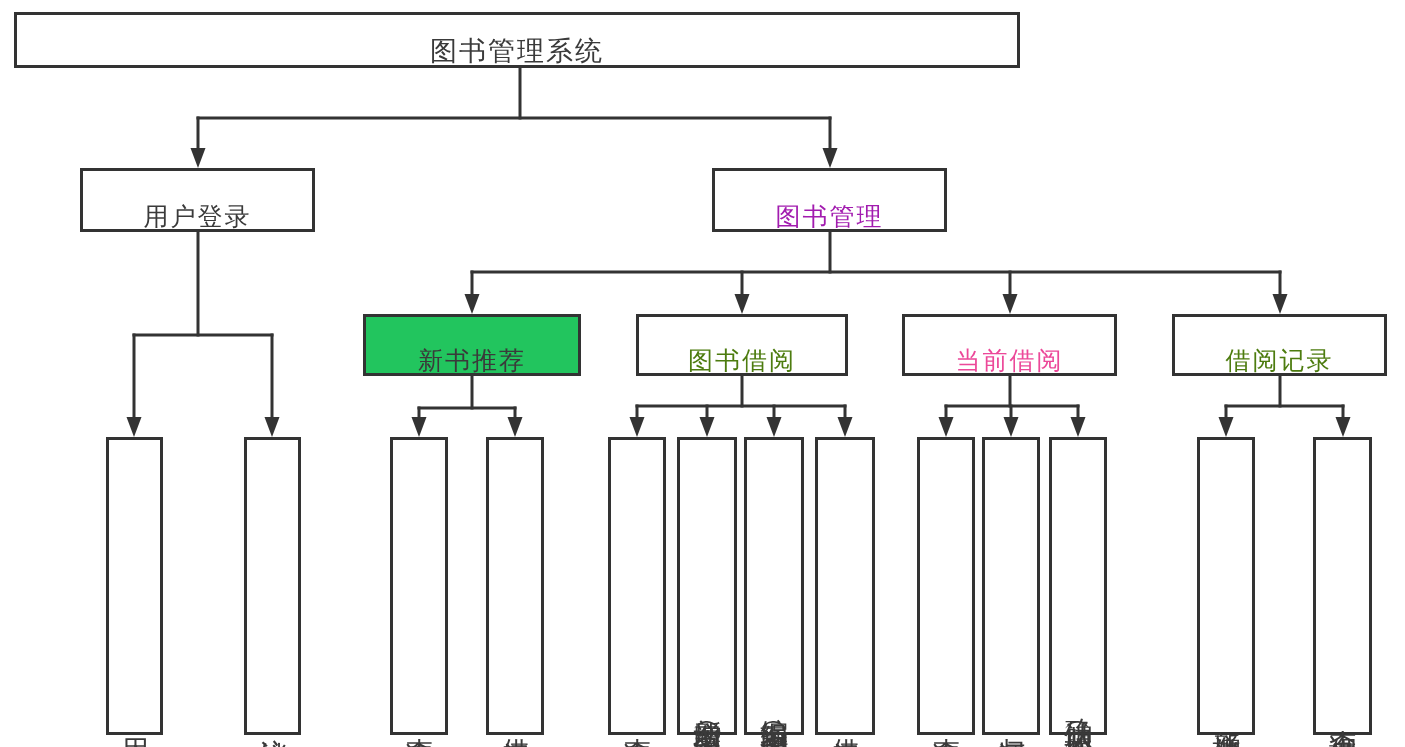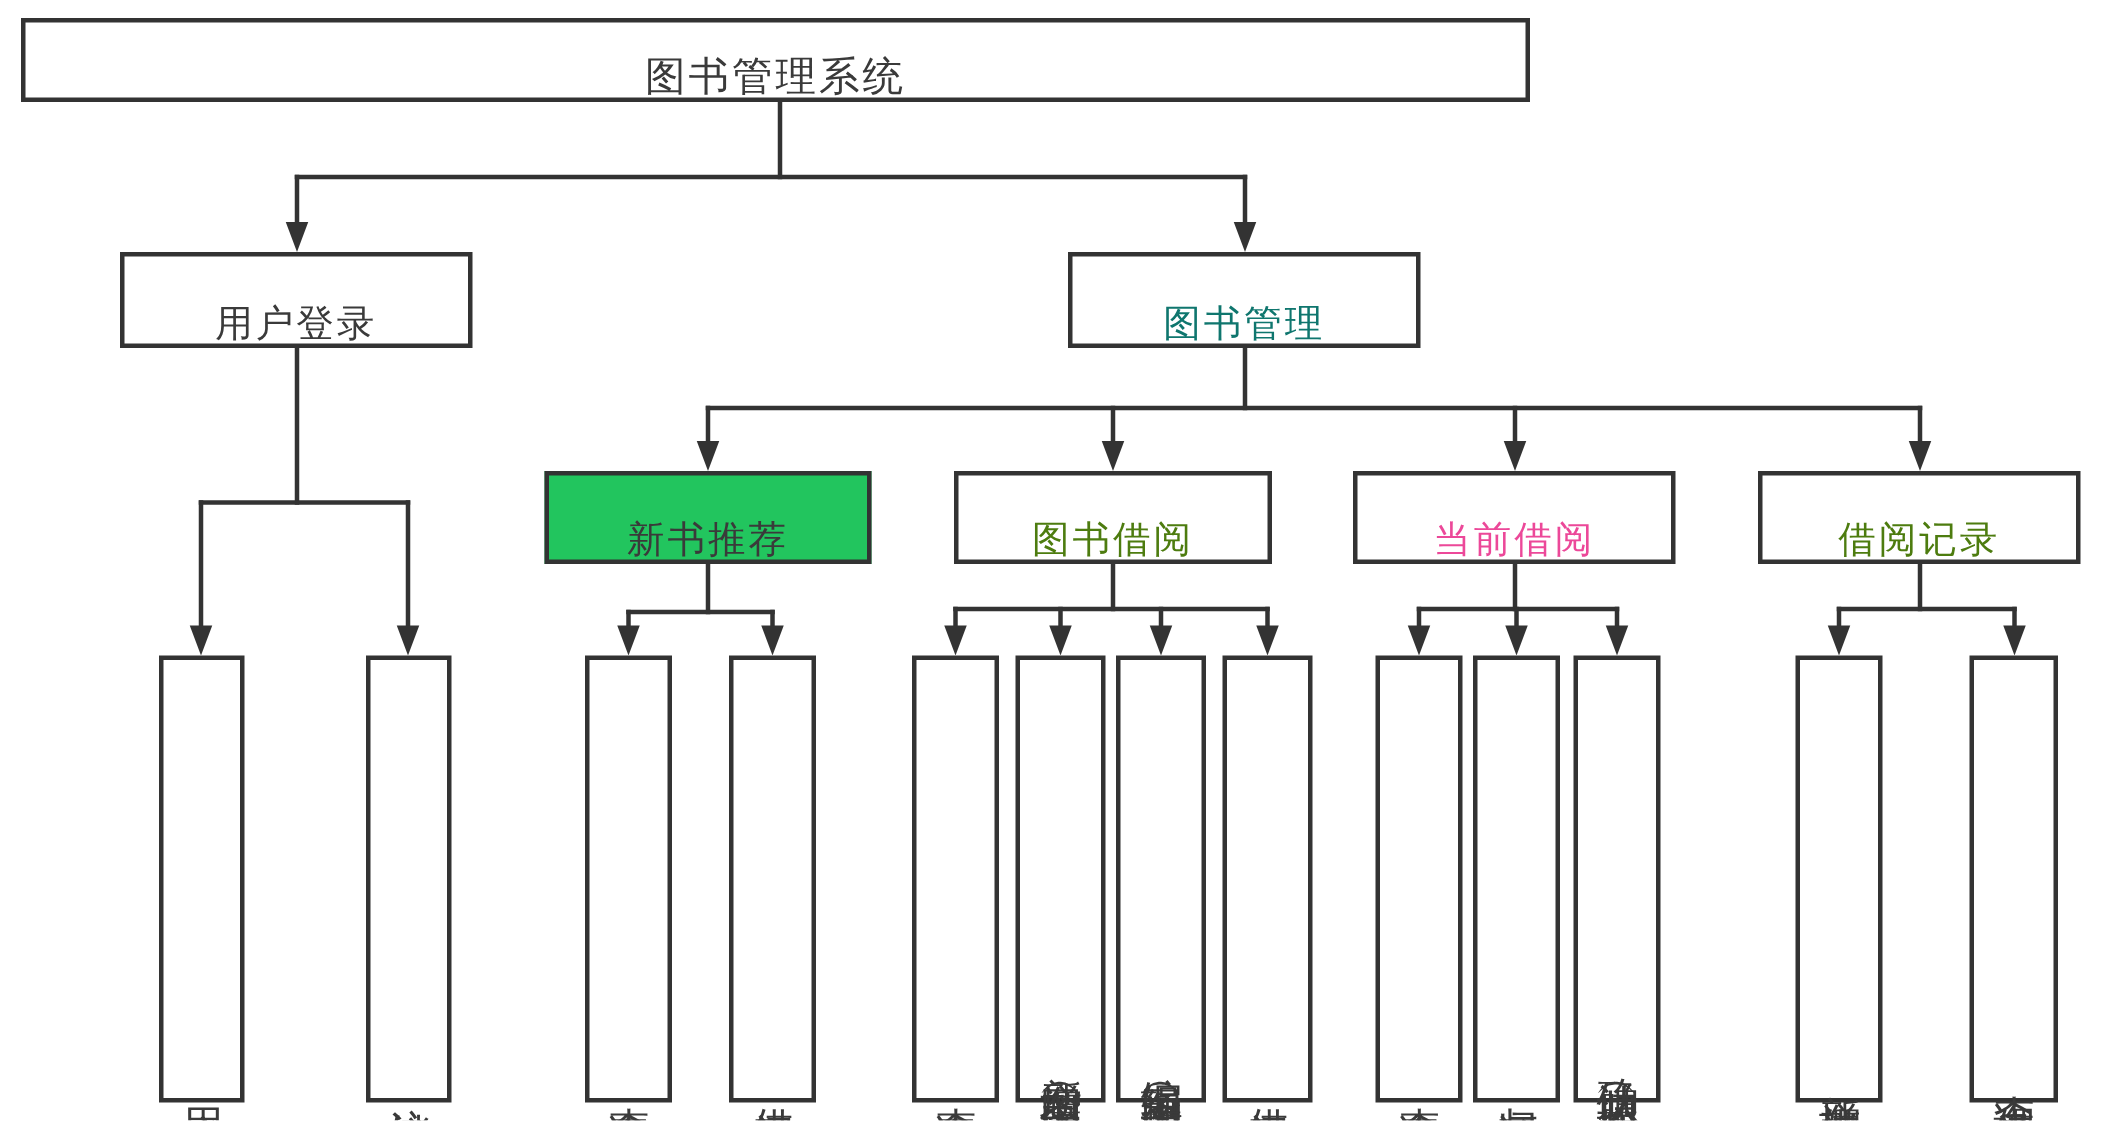--- a/index.html
+++ b/index.html
@@ -107,21 +107,21 @@
       <polygon points="1335.5,417 1350.5,417 1343,437" fill="#333333"></polygon>
     </svg>
   <div id="nodes-layer">
       <div class="node root" style="left: 14px; top: 12px; width: 1006px; height: 56px; border-color: rgb(51, 51, 51); background: rgb(255, 255, 255);">
         <span class="label" style="color: rgb(58, 58, 58);">图书管理系统</span>
       </div>
       <div class="node" style="left: 80px; top: 168px; width: 235px; height: 64px; border-color: rgb(51, 51, 51); background: rgb(255, 255, 255);">
         <span class="label" style="color: rgb(58, 58, 58);">用户登录</span>
       </div>
       <div class="node" style="left: 712px; top: 168px; width: 235px; height: 64px; border-color: rgb(51, 51, 51); background: rgb(255, 255, 255);">
-        <span class="label" style="color: #0f766e;">图书管理</span>
+        <span class="label" style="color: #a21caf;">图书管理</span>
       </div>
       <div class="node" style="left: 363px; top: 314px; width: 218px; height: 62px; border-color: rgb(51, 51, 51); background: #22c55e;">
         <span class="label" style="color: rgb(58, 58, 58);">新书推荐</span>
       </div>
       <div class="node" style="left: 636px; top: 314px; width: 212px; height: 62px; border-color: rgb(51, 51, 51); background: rgb(255, 255, 255);">
         <span class="label" style="color: #4d7c0f;">图书借阅</span>
       </div>
       <div class="node" style="left: 902px; top: 314px; width: 215px; height: 62px; border-color: rgb(51, 51, 51); background: rgb(255, 255, 255);">
         <span class="label" style="color: #ec4899;">当前借阅</span>
       </div>

